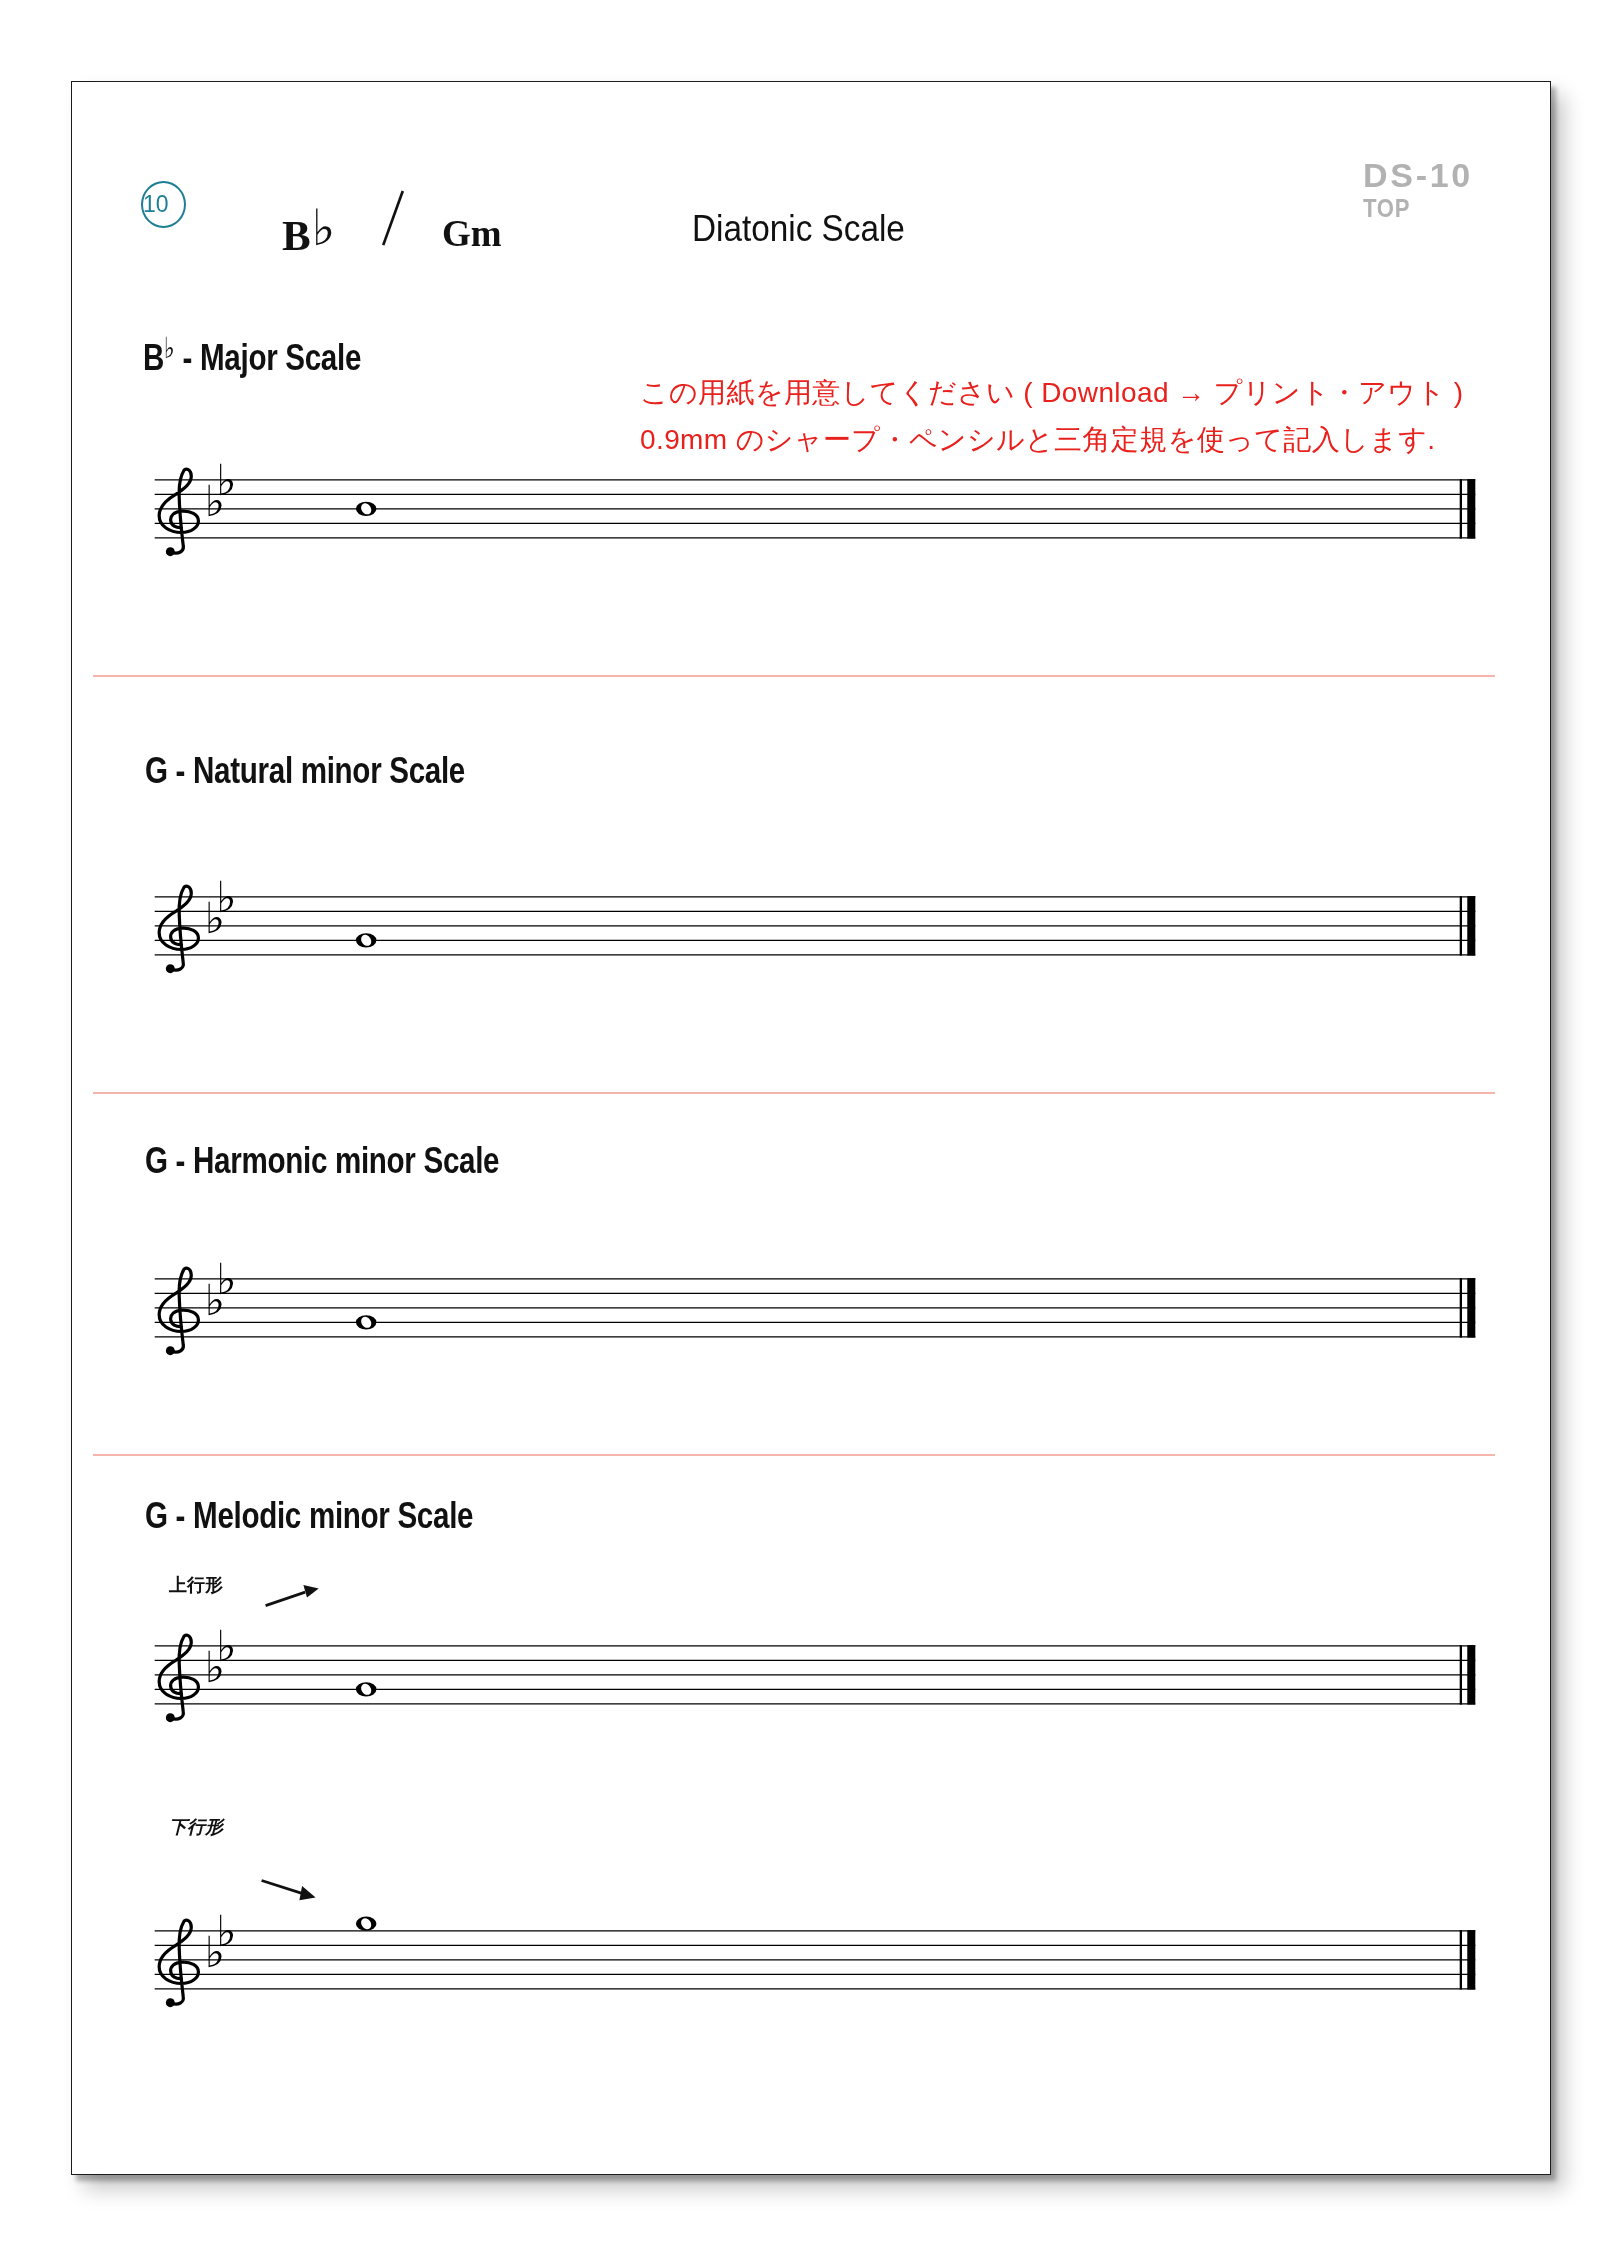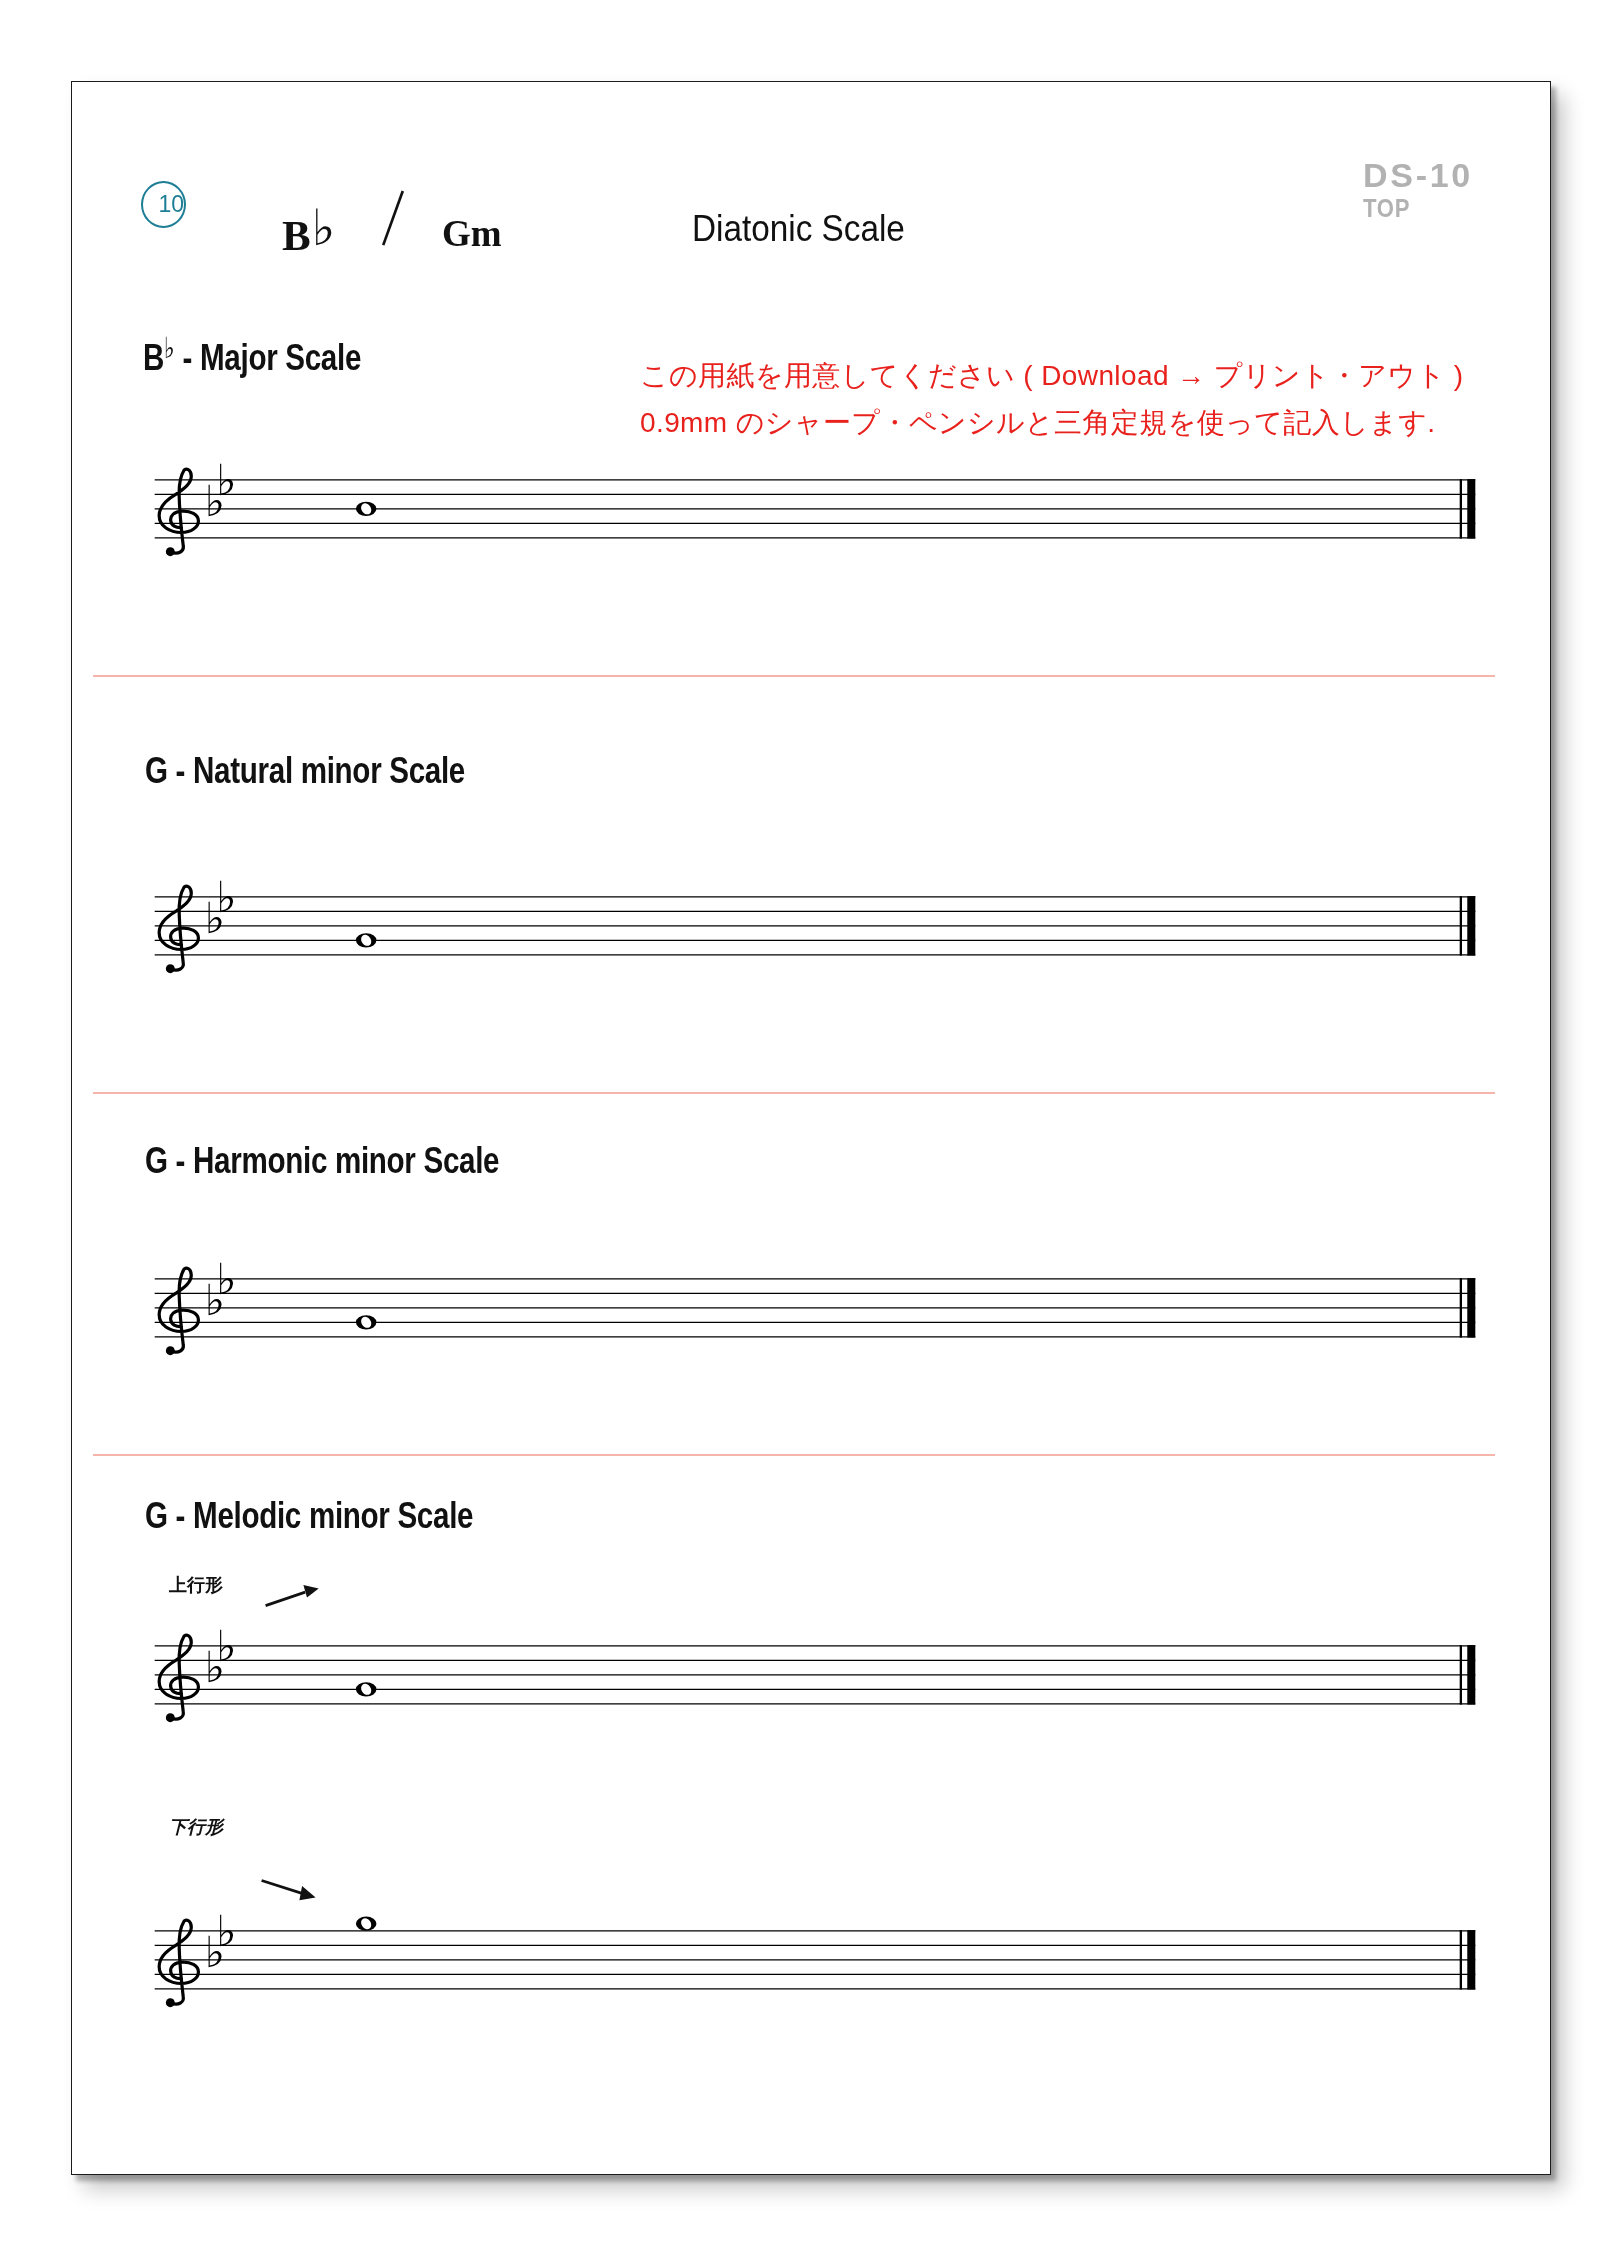--- a/index.html
+++ b/index.html
@@ -4,36 +4,36 @@
 <style>
   html,body{margin:0;padding:0;background:#ffffff;}
   #canvas{position:relative;width:1622px;height:2257px;background:#ffffff;overflow:hidden;
           font-family:"Liberation Sans","DejaVu Sans",sans-serif;color:#111;}
   #sheet{position:absolute;left:71px;top:81px;width:1480px;height:2094px;background:#fff;
          border:1.8px solid #1b1b1b;box-sizing:border-box;
          box-shadow:5.4px 6.3px 4.5px rgba(0,0,0,.28), 12.5px 14.3px 19.7px rgba(0,0,0,.22);}
   .abs{position:absolute;}
   
   .circled-num{left:69px;top:99px;width:41px;height:43px;border:2.2px solid #1d7e95;border-radius:50%;
-      color:#1d7e95;font-size:23px;display:flex;align-items:center;justify-content:flex-end;
+      color:#1d7e95;font-size:23px;display:flex;align-items:center;justify-content:flex-start;
       font-family:"Liberation Sans",sans-serif;}
   .key-big{left:210px;top:124px;font-family:"Liberation Serif","DejaVu Serif",serif;
       font-weight:bold;font-size:43px;line-height:1.1;white-space:nowrap;}
   .key-big .flat-big{font-family:"DejaVu Sans",sans-serif;font-weight:normal;font-size:50px;
       position:relative;top:-5.4px;margin-left:0.9px;}
   .gm-big{left:370px;top:132px;font-family:"Liberation Serif","DejaVu Serif",serif;
       font-weight:bold;font-size:37px;line-height:1.1;text-align:right;}
   .sheet-title{left:620px;top:127px;font-size:37px;font-weight:400;line-height:1.1;
       transform:scaleX(.9);transform-origin:left top;white-space:nowrap;}
   .watermark{left:1291px;top:48px;color:#b2b2b2;text-align:left;line-height:1;margin-top:28px;}
   .wm-code{font-size:34px;font-weight:bold;letter-spacing:2.7px;}
   .wm-top{font-size:26px;font-weight:bold;letter-spacing:0.9px;margin-top:2.7px;
       transform:scaleX(.85);transform-origin:left top;}
   
-  .red-note{left:568px;color:#e8211d;font-size:28px;line-height:1.15;letter-spacing:0.4px;white-space:nowrap;}
+  .red-note{left:568px;color:#e8211d;font-size:28px;line-height:1.15;letter-spacing:0.4px;white-space:nowrap;margin-top:17px;}
   .red-1{top:278px;} .red-2{top:325px;}
   
   .sec-label{font-size:37px;font-weight:bold;letter-spacing:-0.4px;line-height:1.1;white-space:nowrap;
       transform:scaleX(.8);transform-origin:left top;}
   .sec-label .flat-sup{font-family:"DejaVu Sans",sans-serif;font-weight:normal;font-size:29px;
       position:relative;top:-11.6px;}
   .lbl-0{left:71px;top:256px;} .lbl-1{left:73px;top:669px;}
   .lbl-2{left:73px;top:1059px;} .lbl-3{left:73px;top:1414px;}
   .variant-label{font-size:18px;font-weight:bold;left:97px;line-height:1.1;white-space:nowrap;}
   .var-asc{top:1494px;} .var-desc{top:1736px;font-style:italic;}

